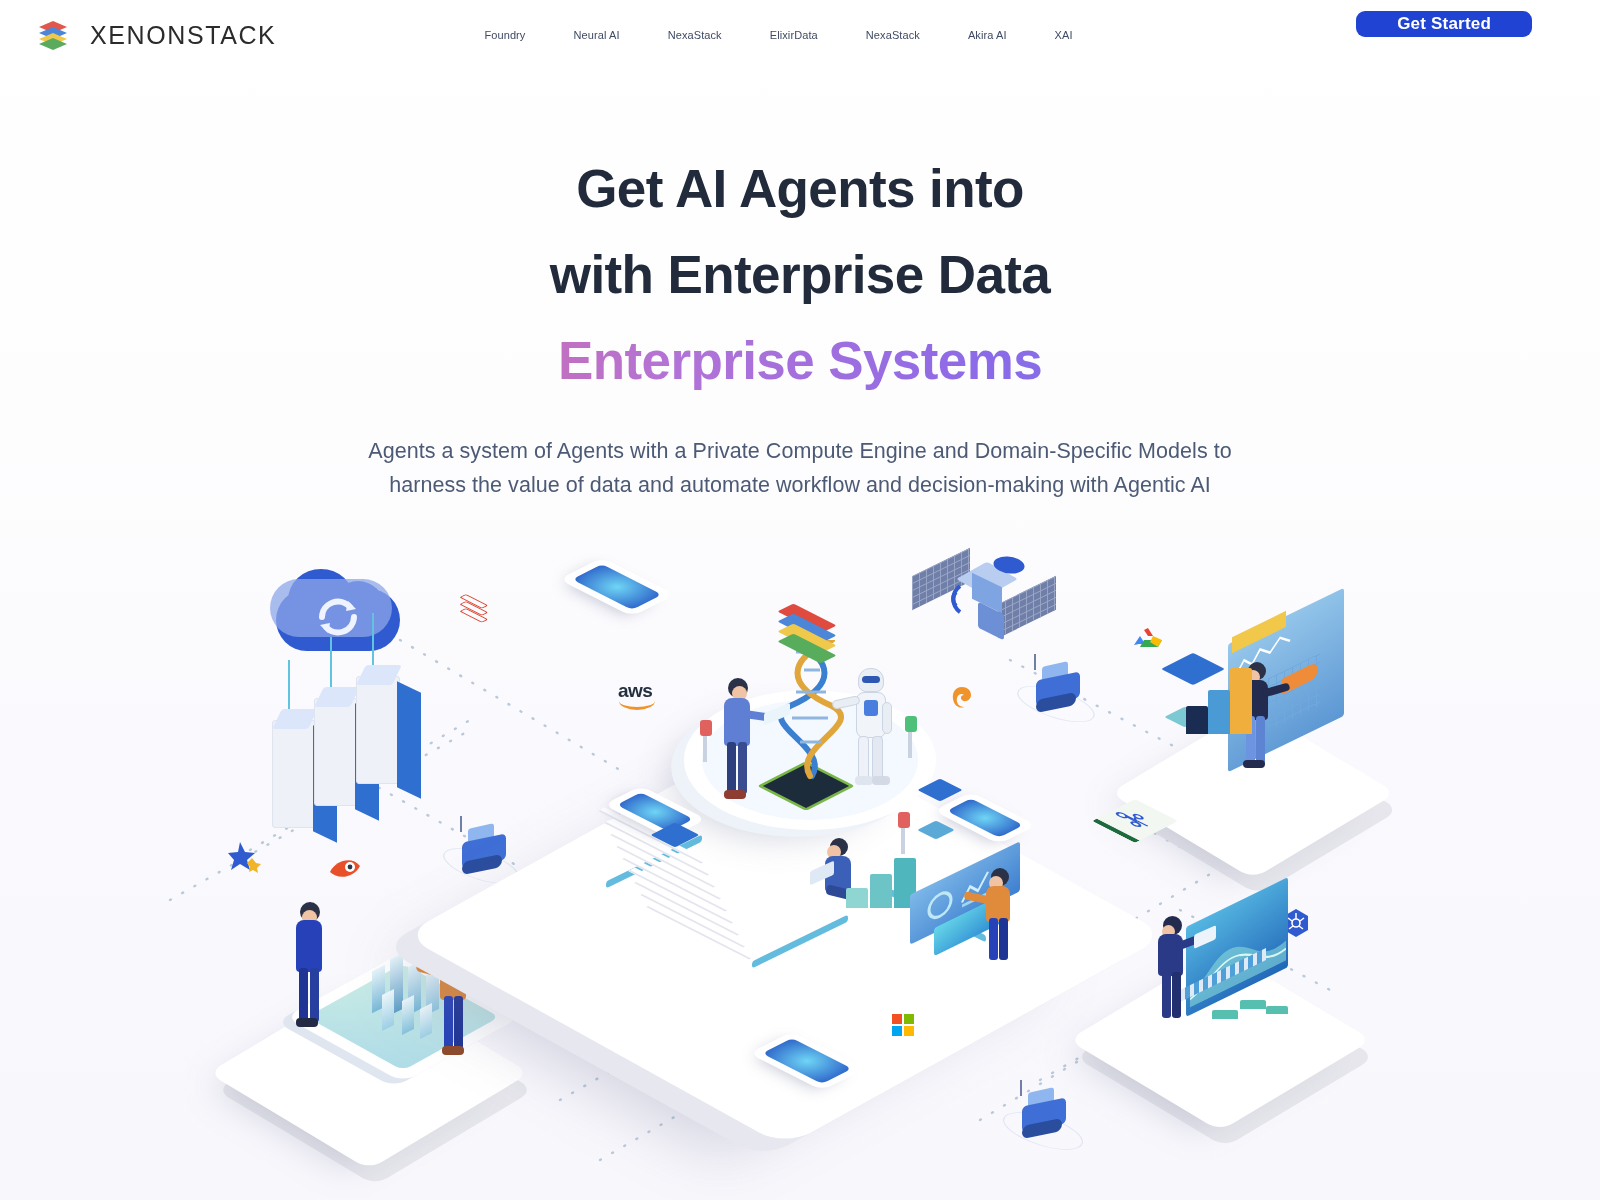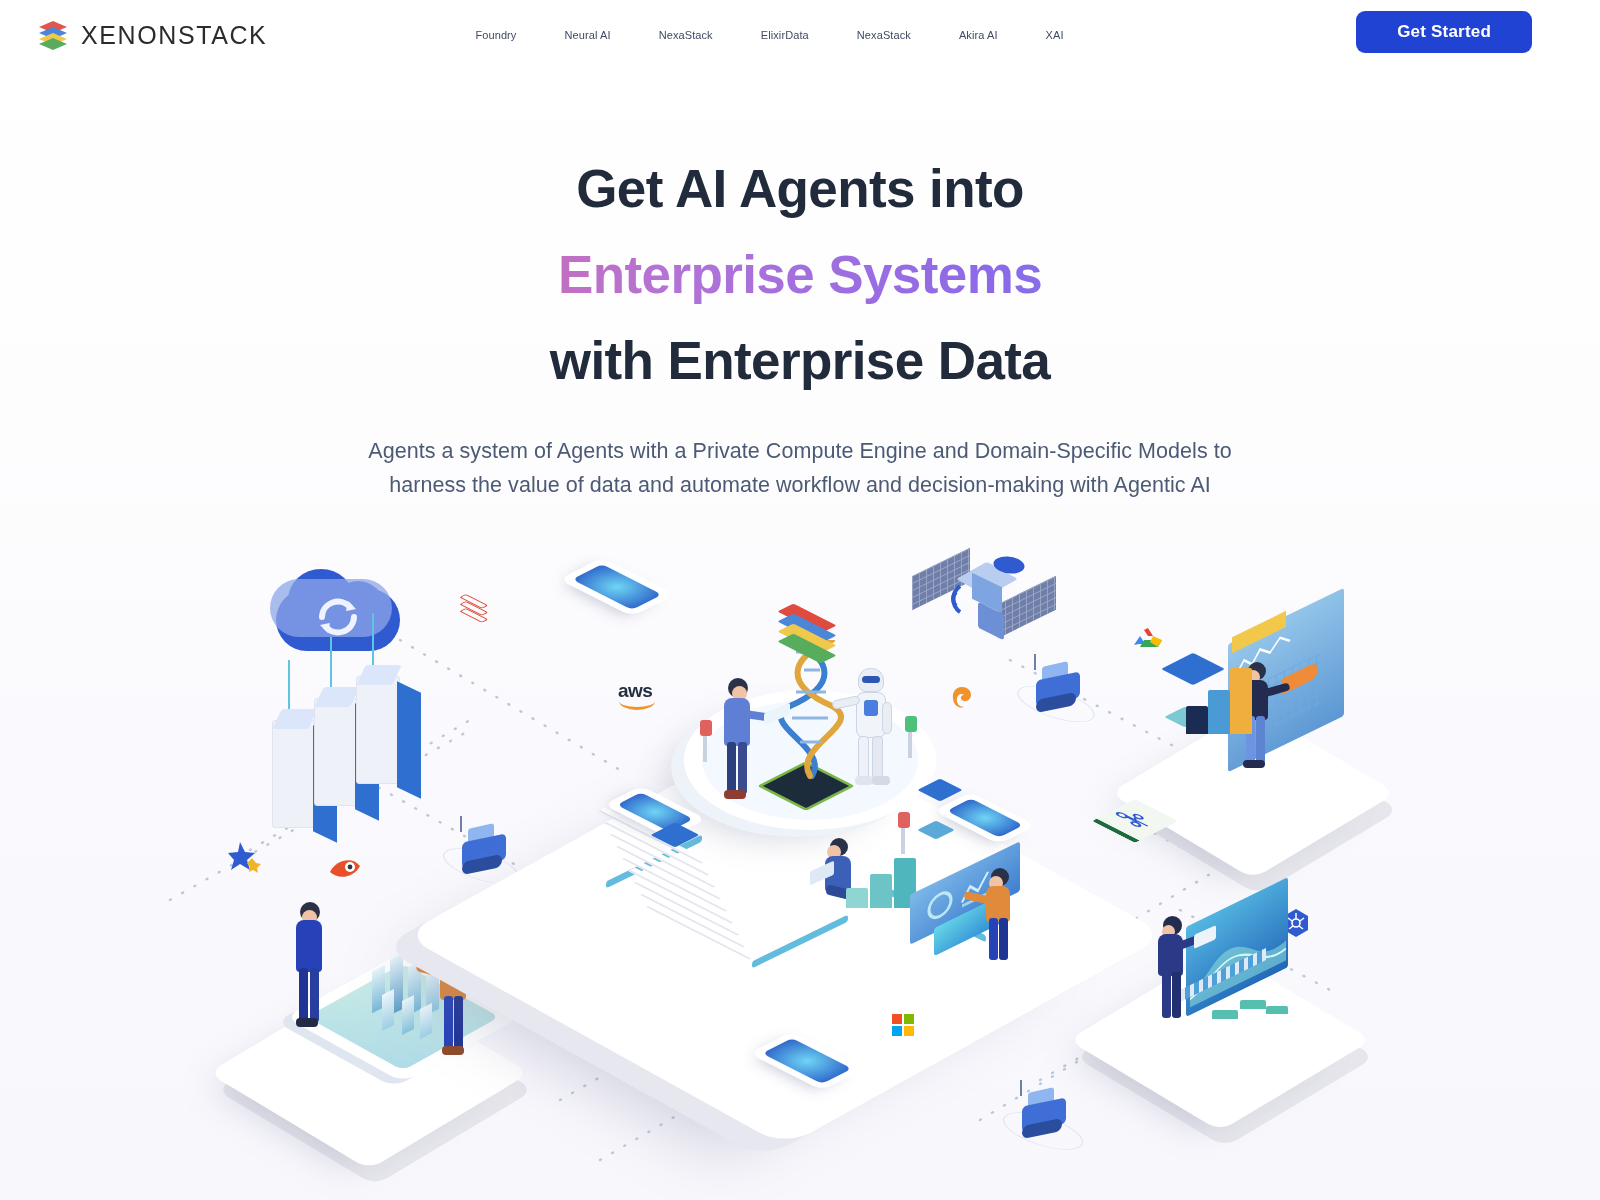--- a/index.html
+++ b/index.html
@@ -9,35 +9,35 @@
     background: linear-gradient(180deg, #ffffff 0%, #fdfdfe 38%, #faf9fd 62%, #f8f7fc 100%);
     overflow:hidden;
     position:relative;
   }
 
   
   .header {
     position:absolute; top:0; left:0; width:1600px; height:70px;
     display:flex; align-items:center; background:#ffffff; z-index:50;
   }
-  .brand { display:flex; align-items:center; gap:11px; margin-left:36px; }
+  .brand { display:flex; align-items:center; gap:20px; margin-left:36px; }
   .brand-mark { width:34px; height:34px; position:relative; flex:0 0 auto; }
   .brand-name {
     font-size:25px; letter-spacing:1.6px; color:#2b2b2b; font-weight:400;
     white-space:nowrap;
   }
   .nav { display:flex; align-items:center; gap:0; margin-left:184px; }
   .nav-item {
     font-size:11px; color:#3f4a63; padding:0 24px; white-space:nowrap;
     cursor:pointer; letter-spacing:.1px;
   }
   .cta-wrap { position:absolute; right:68px; top:11px; }
   .cta {
     background:#2143d4; color:#ffffff; border:none; border-radius:9px;
-    font-size:17px; font-weight:700; padding:11px 41px; cursor:pointer;
+    font-size:17px; font-weight:700; padding:3px 41px; cursor:pointer;
     font-family:"Liberation Sans", sans-serif; letter-spacing:.2px;
   }
 
   
   .hero { position:absolute; top:146px; left:0; width:1600px; text-align:center; }
   .h-line {
     font-size:53px; font-weight:700; line-height:86px; color:#212b3b;
     letter-spacing:-.6px;
   }
   .h-line.grad {
@@ -201,22 +201,22 @@
     <a class="nav-item">XAI</a>
   </nav>
 
   <div class="cta-wrap">
     <button class="cta">Get Started</button>
   </div>
 </div>
 
 <div class="hero">
   <div class="h-line">Get AI Agents into</div>
+  <div class="h-line">with Enterprise Data</div>
   <div class="h-line grad">Enterprise Systems</div>
-  <div class="h-line">with Enterprise Data</div>
   <div class="sub">
     <div>Agents a system of Agents with a Private Compute Engine and Domain-Specific Models to</div>
     <div>harness the value of data and automate workflow and decision-making with Agentic AI</div>
   </div>
 </div>
 
 <div class="stage">
 
   <svg class="dots" viewBox="0 0 1600 680">
     <g stroke="#b9c9da" stroke-width="2.4" stroke-linecap="round" stroke-dasharray="1 13" fill="none">

